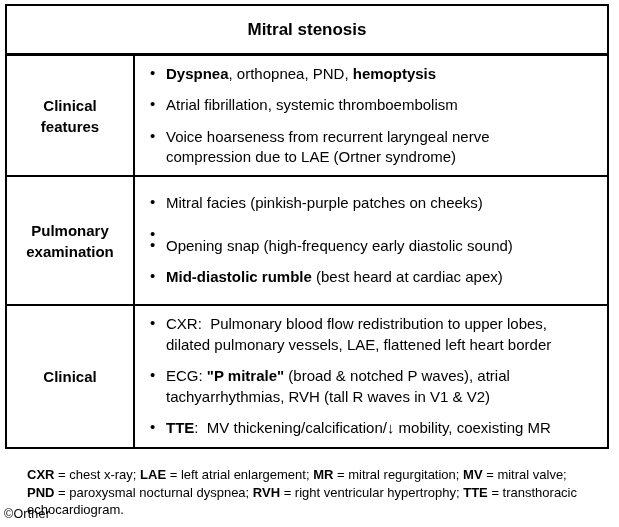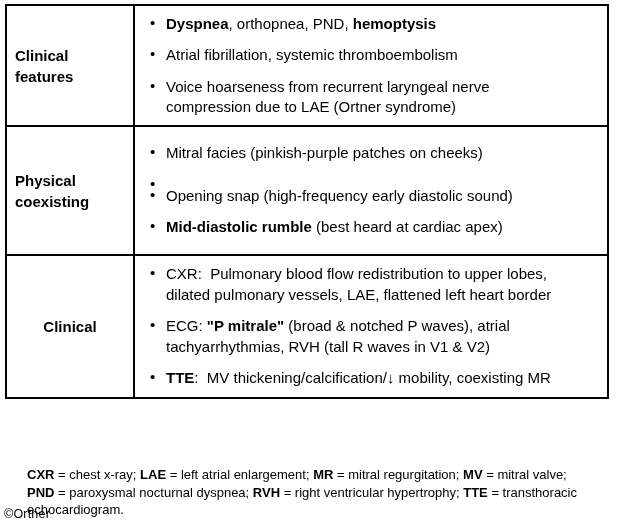--- a/index.html
+++ b/index.html
@@ -40,20 +40,21 @@
   }
   .row:last-child { border-bottom: none; }
   .row:nth-child(1) { height: 119px; }
   .row:nth-child(2) { height: 127px; }
   .row:nth-child(3) { height: 141px; }
   .row-label {
     border-right: 2px solid #000000;
     display: flex;
     align-items: center;
     justify-content: center;
+    text-align: center;
     font-weight: bold;
     font-size: 15px;
     line-height: 21px;
     padding: 0 8px;
     box-sizing: border-box;
   }
   ul.bullets {
     list-style: none;
     margin: 0;
     padding: 0 4px 0 0;
@@ -93,32 +94,33 @@
     top: 507px;
     font-size: 12.5px;
     letter-spacing: 0.2px;
   }
 </style>
 </head>
 <body>
 
 <div class="fig">
   <div class="tbl">
+    <div class="thead">Mitral stenosis</div>
     <div class="tbody">
         <div class="row">
           <div class="row-label">Clinical features</div>
           <ul class="bullets">
             <li><span class="dot">•</span><span class="li-text"><b>Dyspnea</b><span>, orthopnea, PND, </span><b>hemoptysis</b></span></li>
             <li><span class="dot">•</span><span class="li-text"><span>Atrial fibrillation, systemic thromboembolism</span></span></li>
             <li><span class="dot">•</span><span class="li-text"><span>Voice hoarseness from recurrent laryngeal nerve
 compression due to LAE (Ortner syndrome)</span></span></li>
           </ul>
         </div>
         <div class="row">
-          <div class="row-label">Physical coexisting</div>
+          <div class="row-label">Pulmonary examination</div>
           <ul class="bullets">
             <li><span class="dot">•</span><span class="li-text"><span>Mitral facies (pinkish-purple patches on cheeks)</span></span></li>
             <li><span class="dot">•</span></li>
             <li><span class="dot">•</span><span class="li-text"><span>Opening snap (high-frequency early diastolic sound)</span></span></li>
             <li><span class="dot">•</span><span class="li-text"><b>Mid-diastolic rumble</b><span> (best heard at cardiac apex)</span></span></li>
           </ul>
         </div>
         <div class="row">
           <div class="row-label">Clinical</div>
           <ul class="bullets">

